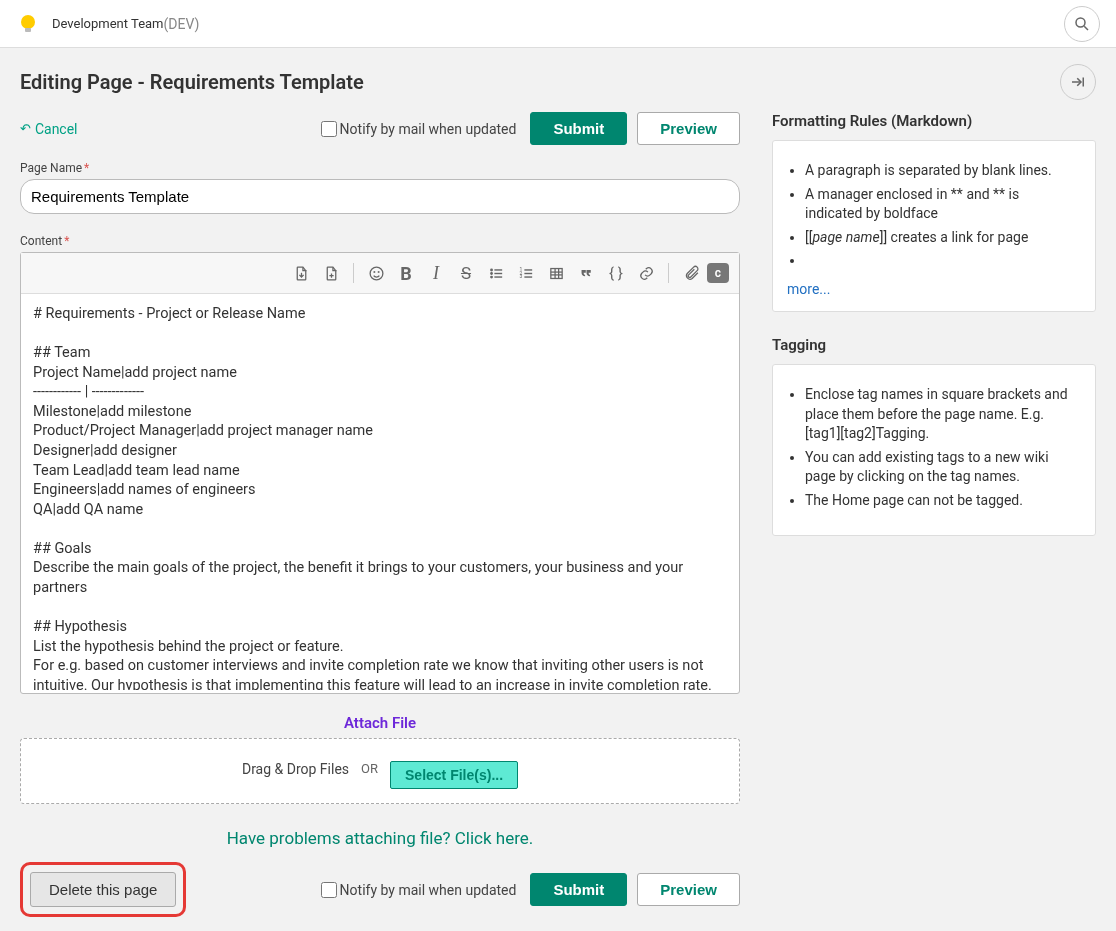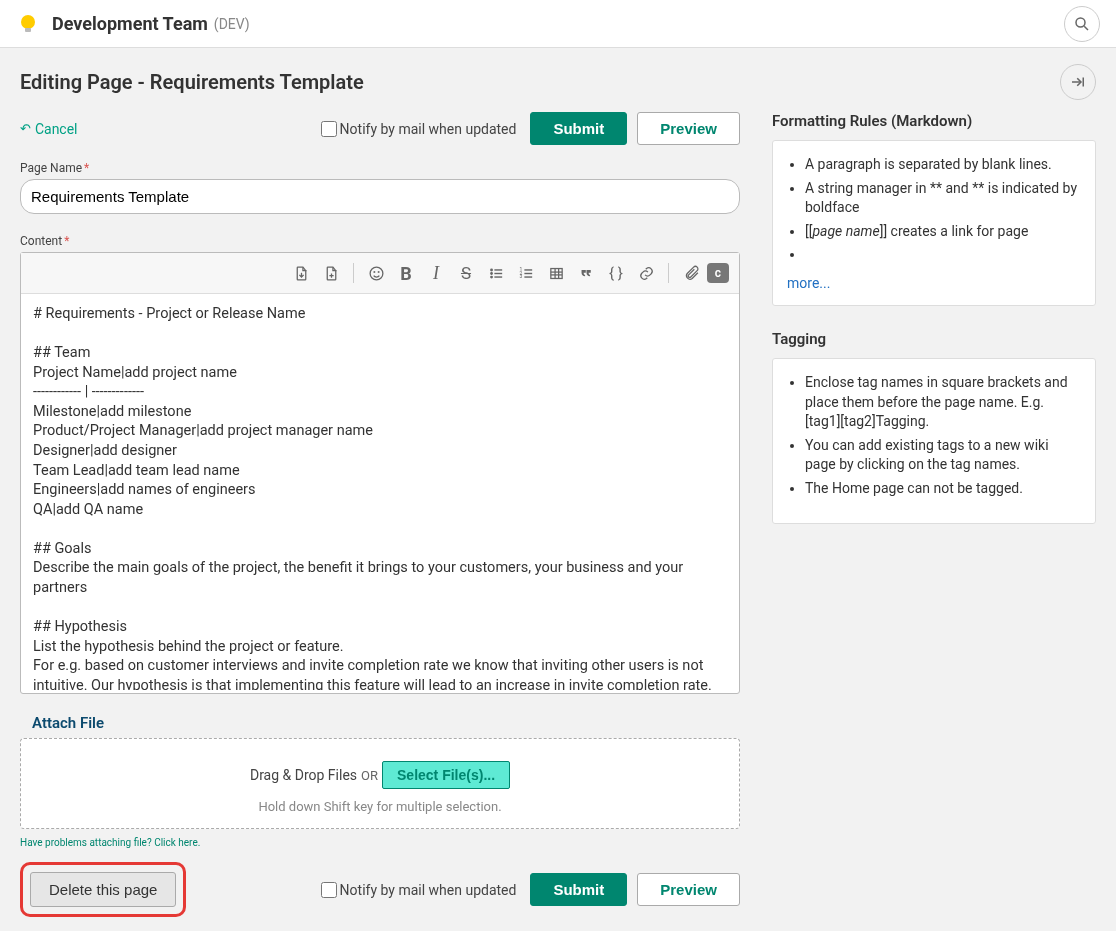--- a/index.html
+++ b/index.html
@@ -16,28 +16,27 @@
     padding: 8px 16px;
     border-bottom: 1px solid #ddd;
     height: 48px;
   }
   .bulb-icon {
     width: 24px;
     height: 24px;
     margin-right: 12px;
   }
   .project-name {
-    font-size: 18px;
-    font-weight: 700;
+    font-size: 13px;
+    font-weight: 400;
     color: #333;
   }
   .project-code {
     font-size: 14px;
     color: #888;
-    margin-left: 6px;
     font-weight: 400;
   }
   .header-spacer { flex: 1; }
   .search-circle {
     width: 36px;
     height: 36px;
     border: 1px solid #ccc;
     border-radius: 50%;
     display: flex;
     align-items: center;
@@ -218,48 +217,48 @@
     font-size: 14.5px;
     line-height: 1.35;
     color: #333;
     height: 396px;
     outline: none;
     overflow-y: scroll;
   }
   .section-label {
     font-size: 15px;
     font-weight: 600;
-    color: #0c4a6e;
-    margin: 16px 0 6px 12px;
+    color: #6d28d9;
+    margin: 16px 0 6px 0;
+    text-align: center;
   }
   .attach-box {
     border: 1px dashed #aaa;
     background: #fff;
     border-radius: 4px;
     padding: 22px 10px 14px 10px;
     text-align: center;
   }
   .attach-line1 {
     display: flex;
-    align-items: center;
     justify-content: center;
-    gap: 4px;
+    gap: 12px;
     color: #444;
   }
   .attach-or { color: #666; font-size: 13px; }
   .attach-hint {
     color: #888;
     font-size: 13px;
     margin-top: 10px;
   }
   .attach-problems {
-    text-align: left;
+    text-align: center;
     color: #00866f;
-    font-size: 10px;
-    margin-top: 8px;
+    font-size: 17px;
+    margin-top: 24px;
     cursor: pointer;
   }
   .bottom-row {
     display: flex;
     align-items: center;
     margin-top: 14px;
   }
   .sidebar-heading {
     font-size: 15px;
     font-weight: 600;
@@ -267,21 +266,21 @@
     margin-bottom: 10px;
   }
   .sidebar-box {
     background: #fff;
     border: 1px solid #ddd;
     border-radius: 3px;
     padding: 14px 16px 14px 12px;
     margin-bottom: 24px;
   }
   .sidebar-box ul {
-    margin: 0 0 10px 0;
+    margin: 6px 0 10px 0;
     padding-left: 20px;
   }
   .sidebar-box li {
     margin-bottom: 4px;
     color: #333;
     line-height: 1.4;
   }
   .italic-inline { font-style: italic; }
   .more-link {
     color: #2270c2;
@@ -459,21 +458,20 @@
         </div>
       </div>
 
       <div class="section-label">Attach File</div>
       <div class="attach-box">
         <div class="attach-line1">
           <span>Drag &amp; Drop Files</span>
           <span class="attach-or">OR</span>
           <button class="btn-select-files">Select File(s)...</button>
         </div>
-        <div class="attach-hint">Hold down Shift key for multiple selection.</div>
       </div>
       <div class="attach-problems">Have problems attaching file? Click here.</div>
 
       <div class="bottom-row">
         <span class="delete-highlight">
           <button class="btn-delete">Delete this page</button>
         </span>
         <div class="action-spacer"></div>
         <label class="checkbox-wrap">
           <input type="checkbox" style="">
@@ -482,21 +480,21 @@
         <button class="btn btn-submit">Submit</button>
         <button class="btn btn-preview">Preview</button>
       </div>
     </div>
 
     <div class="side-col">
       <div class="sidebar-heading">Formatting Rules (Markdown)</div>
       <div class="sidebar-box">
         <ul>
           <li>A paragraph is separated by blank lines.</li>
-          <li>A string manager in ** and ** is indicated by boldface</li>
+          <li>A manager enclosed in ** and ** is indicated by boldface</li>
           <li>
             <span>[[</span><span class="italic-inline">page name</span><span>]] creates a link for page</span>
           </li>
           <li></li>
         </ul>
         <span class="more-link">more...</span>
       </div>
 
       <div class="sidebar-heading">Tagging</div>
       <div class="sidebar-box">

